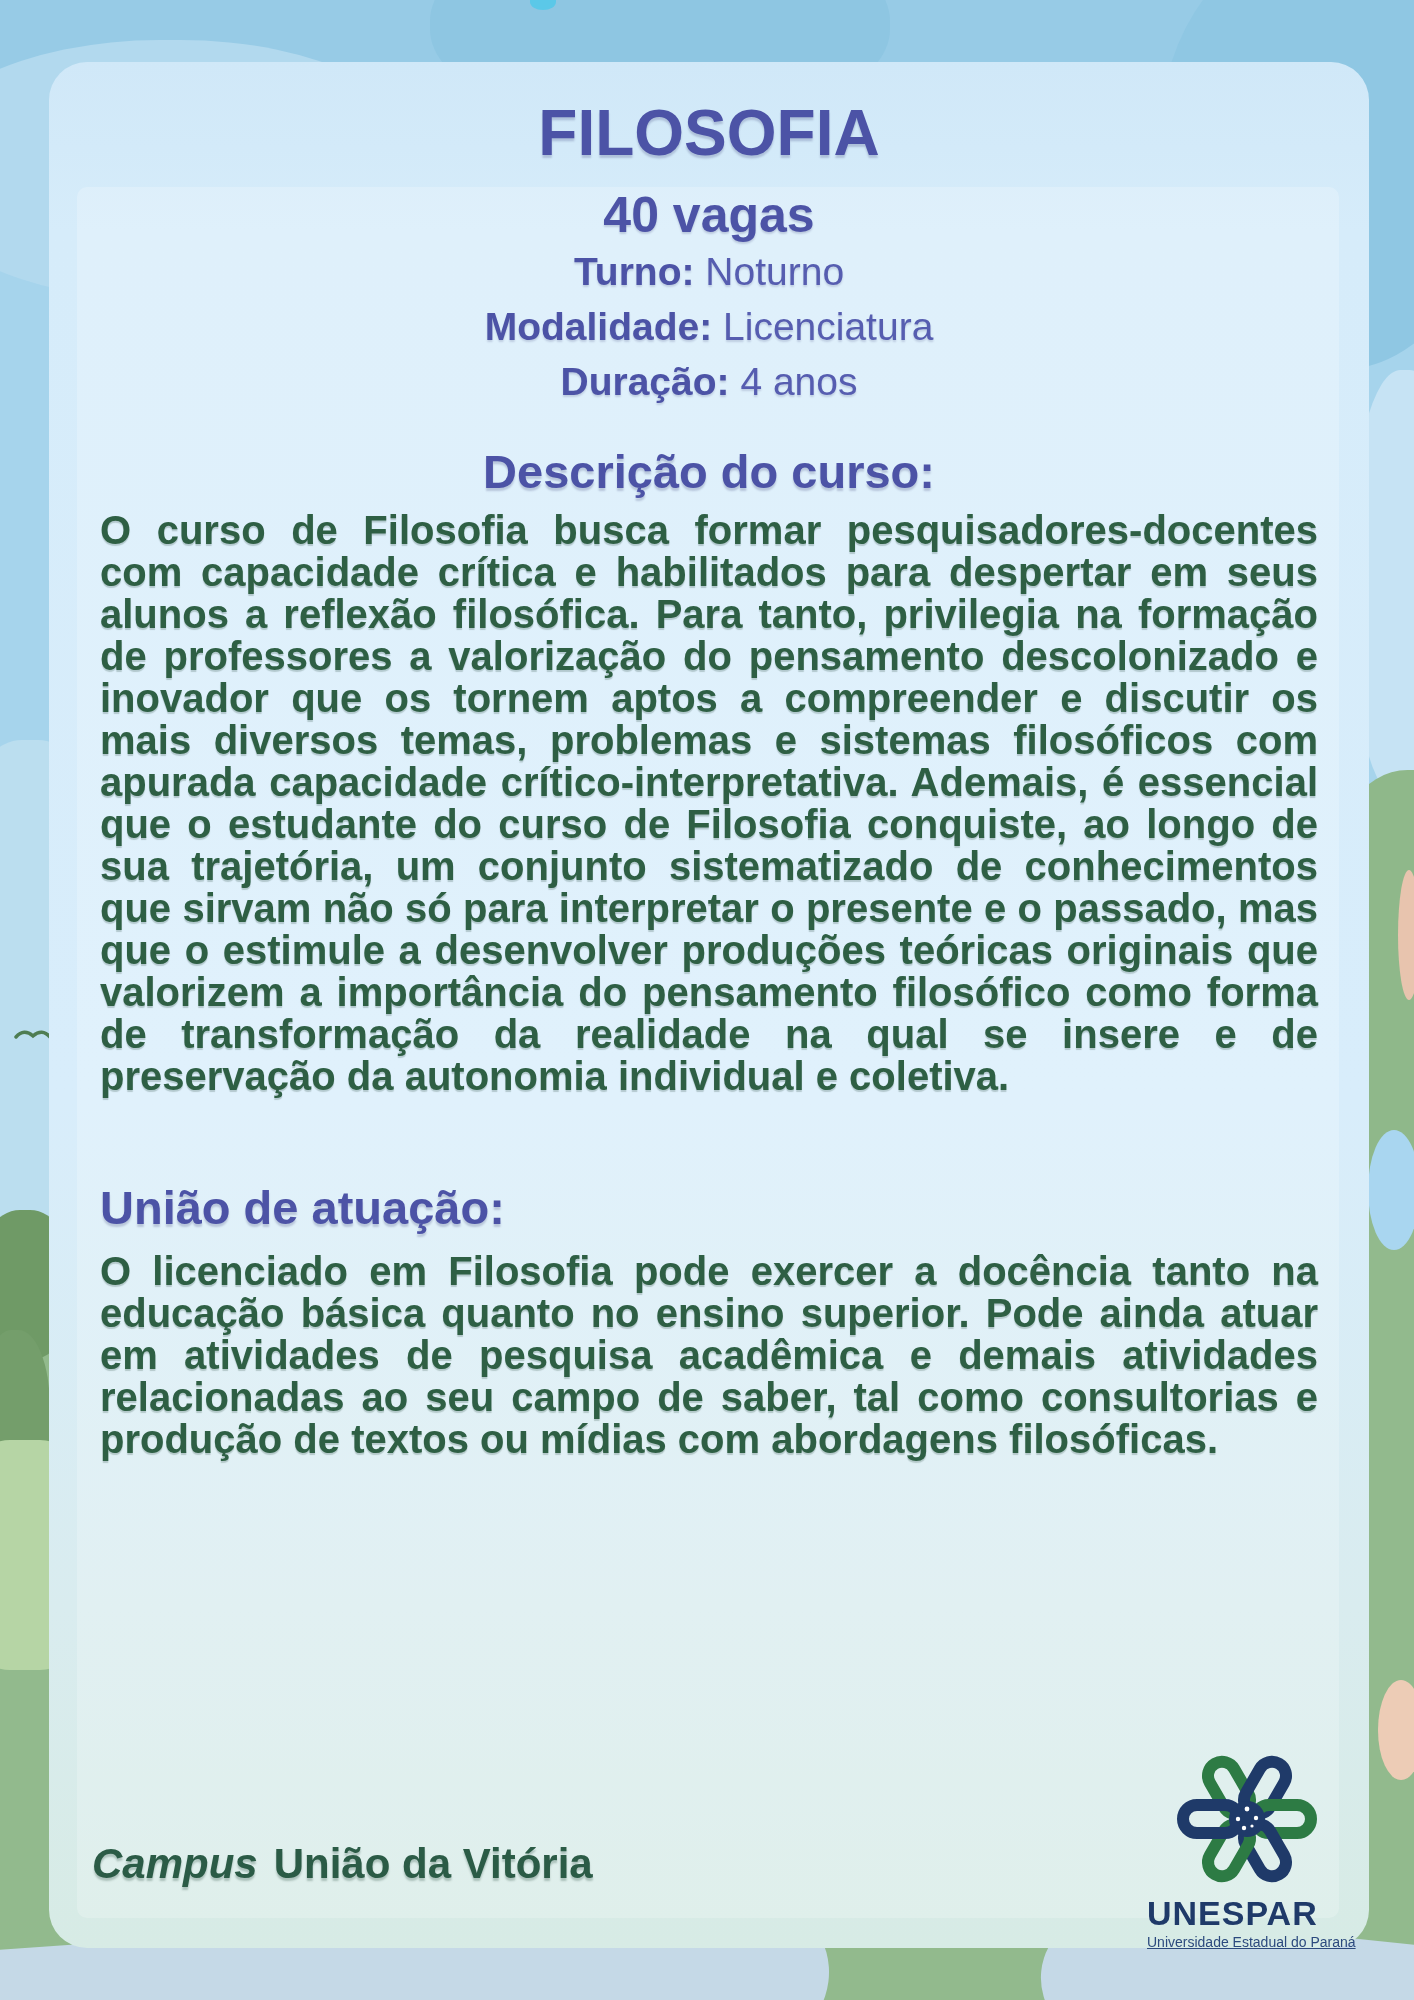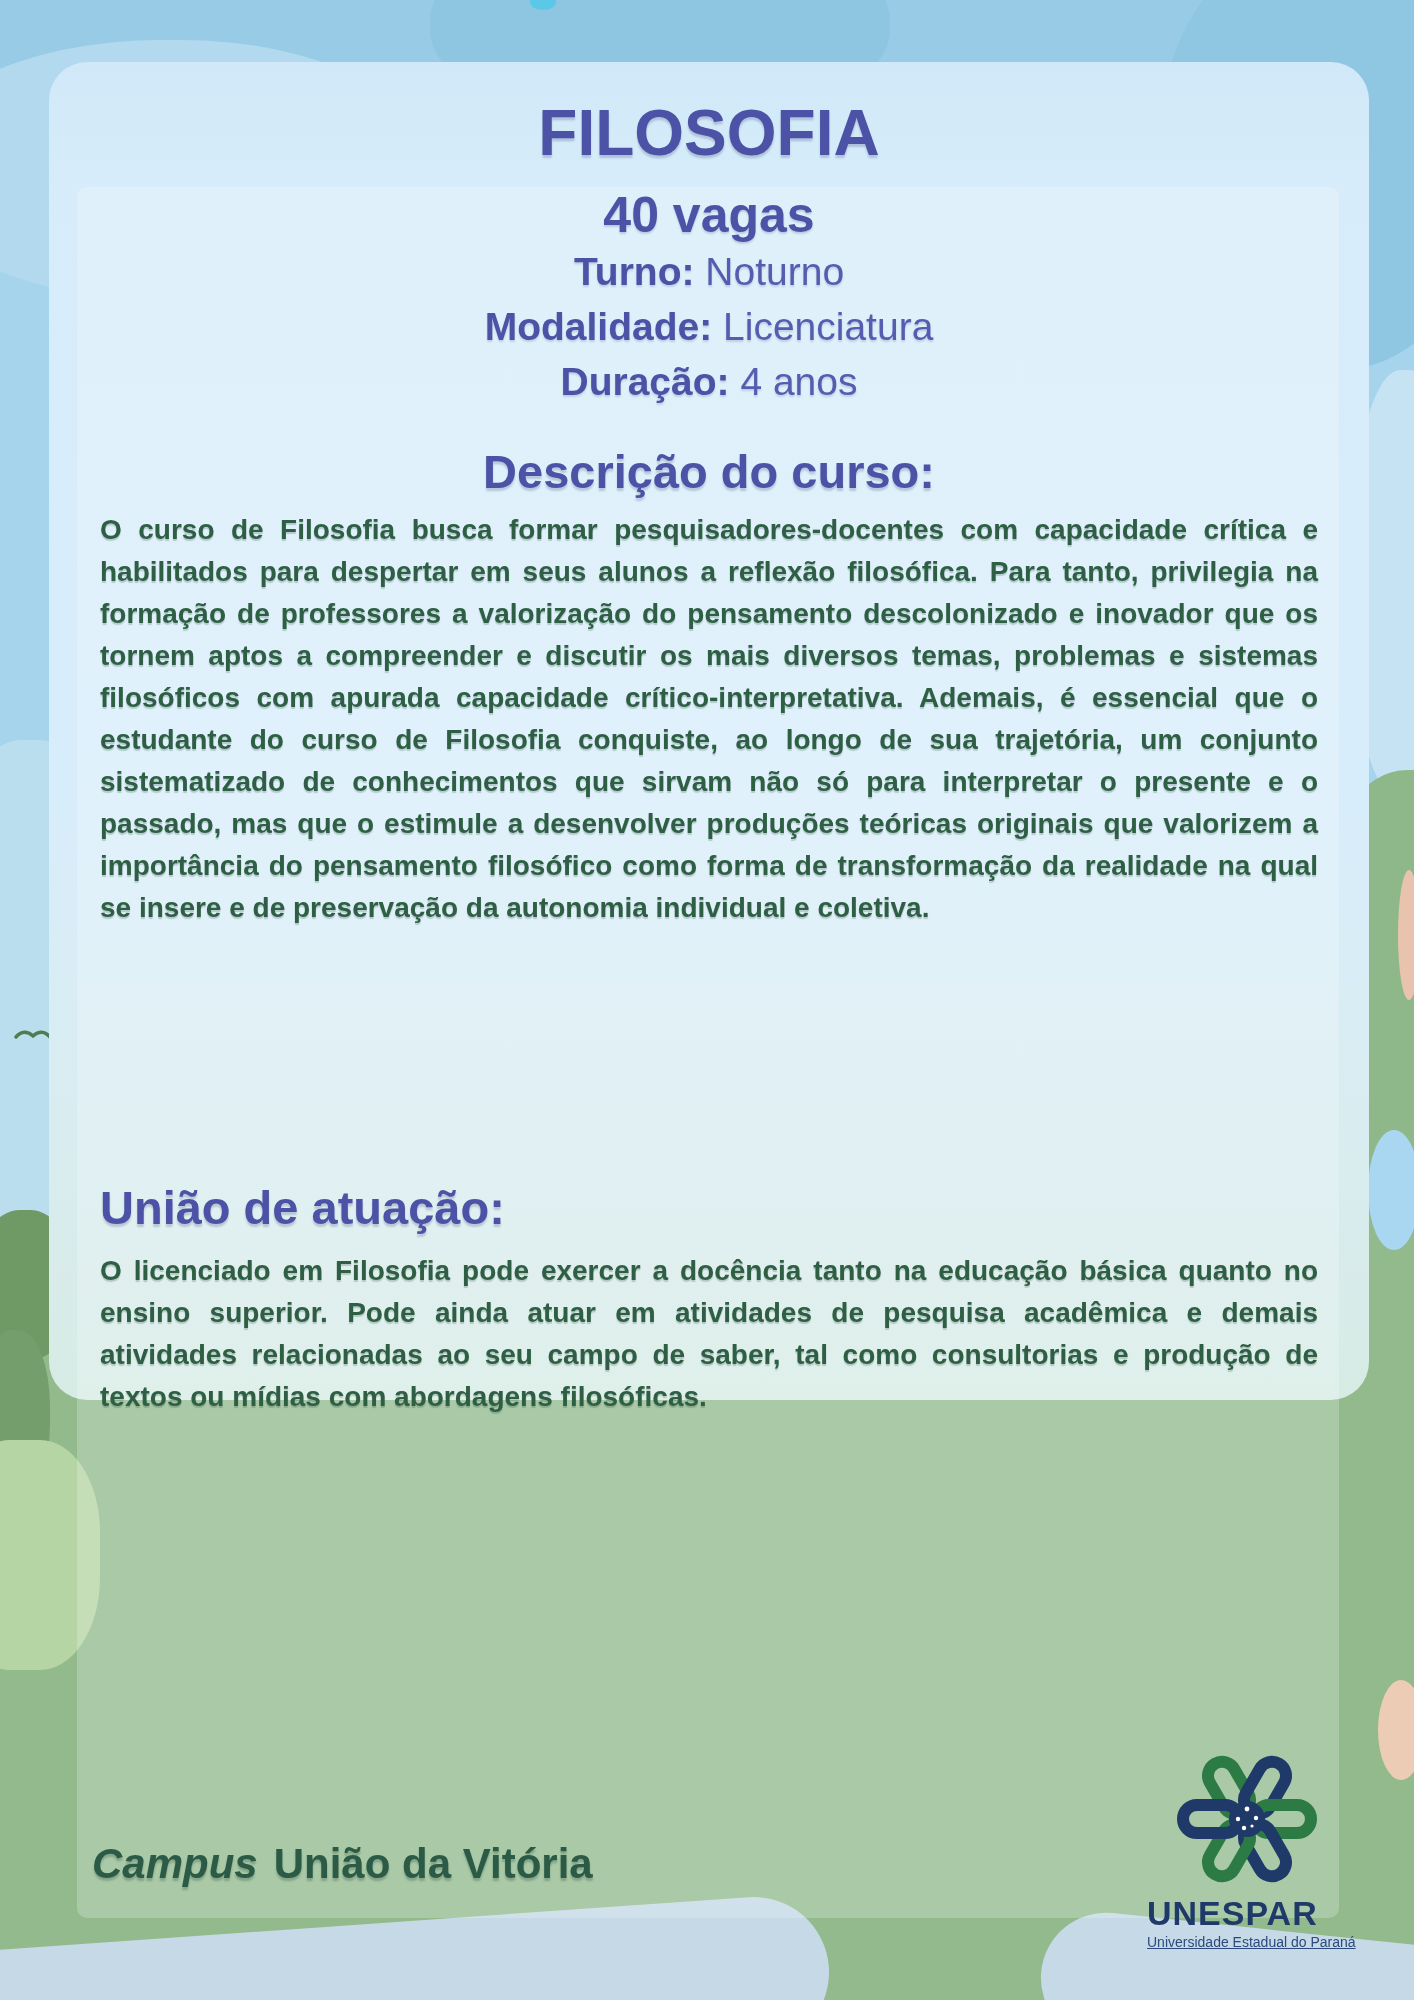--- a/index.html
+++ b/index.html
@@ -24,21 +24,21 @@
   .river-a     { left:-120px; top:1925px; width:950px; height:150px; background:#c5d9e7; border-radius:80px; transform:rotate(-4deg); }
   .river-b     { left:1040px; top:1930px; width:460px; height:130px; background:#c5d9e7; border-radius:70px; transform:rotate(6deg); }
   .pond-right  { left:1368px; top:1130px; width:52px; height:120px; background:#a9d6f0; border-radius:50%; }
   .peach-a     { left:1378px; top:1680px; width:46px; height:100px; background:#edccb6; border-radius:50%; }
   .peach-b     { left:1398px; top:870px;  width:22px; height:130px; background:#e8c4ae; border-radius:50%; }
   .teal-mark   { left:530px; top:-6px; width:26px; height:16px; background:#5bc8e8; border-radius:0 0 50% 50%; }
   .bird        { left:14px; top:1026px; }
 
   
   .card {
-    position:absolute; left:49px; top:62px; width:1320px; height:1338px;
+    position:absolute; left:49px; top:62px; width:1320px; height:1886px;
     border-radius:38px;
     background:linear-gradient(180deg,#d0e8f8 0%,#d6ecfa 9%,#d8edfb 55%,#d9ecef 82%,#d7ebe5 100%);
   }
   .card-panel {
     position:absolute; left:28px; top:125px; width:1262px; height:1731px;
     background:rgba(255,255,255,0.22); border-radius:10px;
   }
   .card > * { position:absolute; }
 
   .head { left:0; top:34px; width:100%; text-align:center; color:#4c53a6; }
@@ -52,21 +52,21 @@
   .meta .val { font-weight:400; color:#565db0; }
 
   .sec-heading {
     left:51px; width:1218px; color:#4c53a6; font-size:47px; font-weight:800;
     text-shadow:0 3px 2px rgba(45,50,110,0.22);
   }
   .h-desc { top:382px;text-align:center; }
   .h-area { top:1118px; }
 
   .sec-body {
-    left:51px; width:1218px; color:#2e5f44; font-size:28px; font-weight:700;
+    left:51px; width:1218px; color:#2e5f44; font-size:40px; font-weight:700;
     line-height:42px; text-align:justify; text-justify:inter-word;
     text-shadow:0 2px 1px rgba(25,60,45,0.22);
   }
   .b-desc { top:447px; }
   .b-area { top:1188px; }
 
   .campus { left:43px; top:1778px; font-size:42px; color:#2b5b46; font-weight:700;
             text-shadow:0 3px 2px rgba(20,60,45,0.25); white-space:nowrap; }
   .campus .campus-italic { font-style:italic; margin-right:16px; }
 

